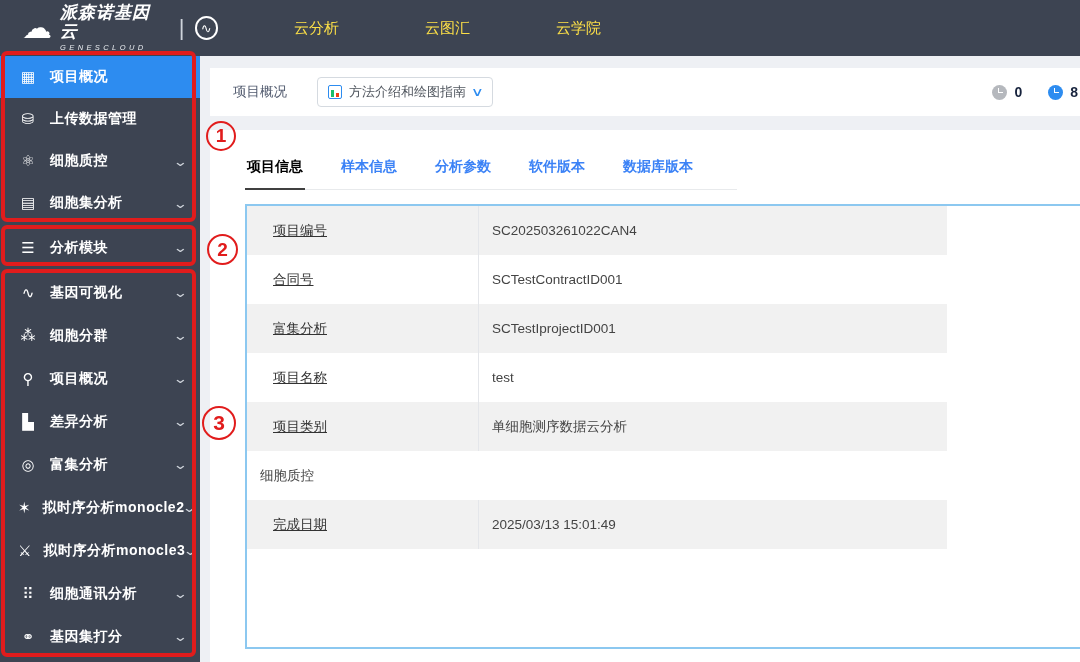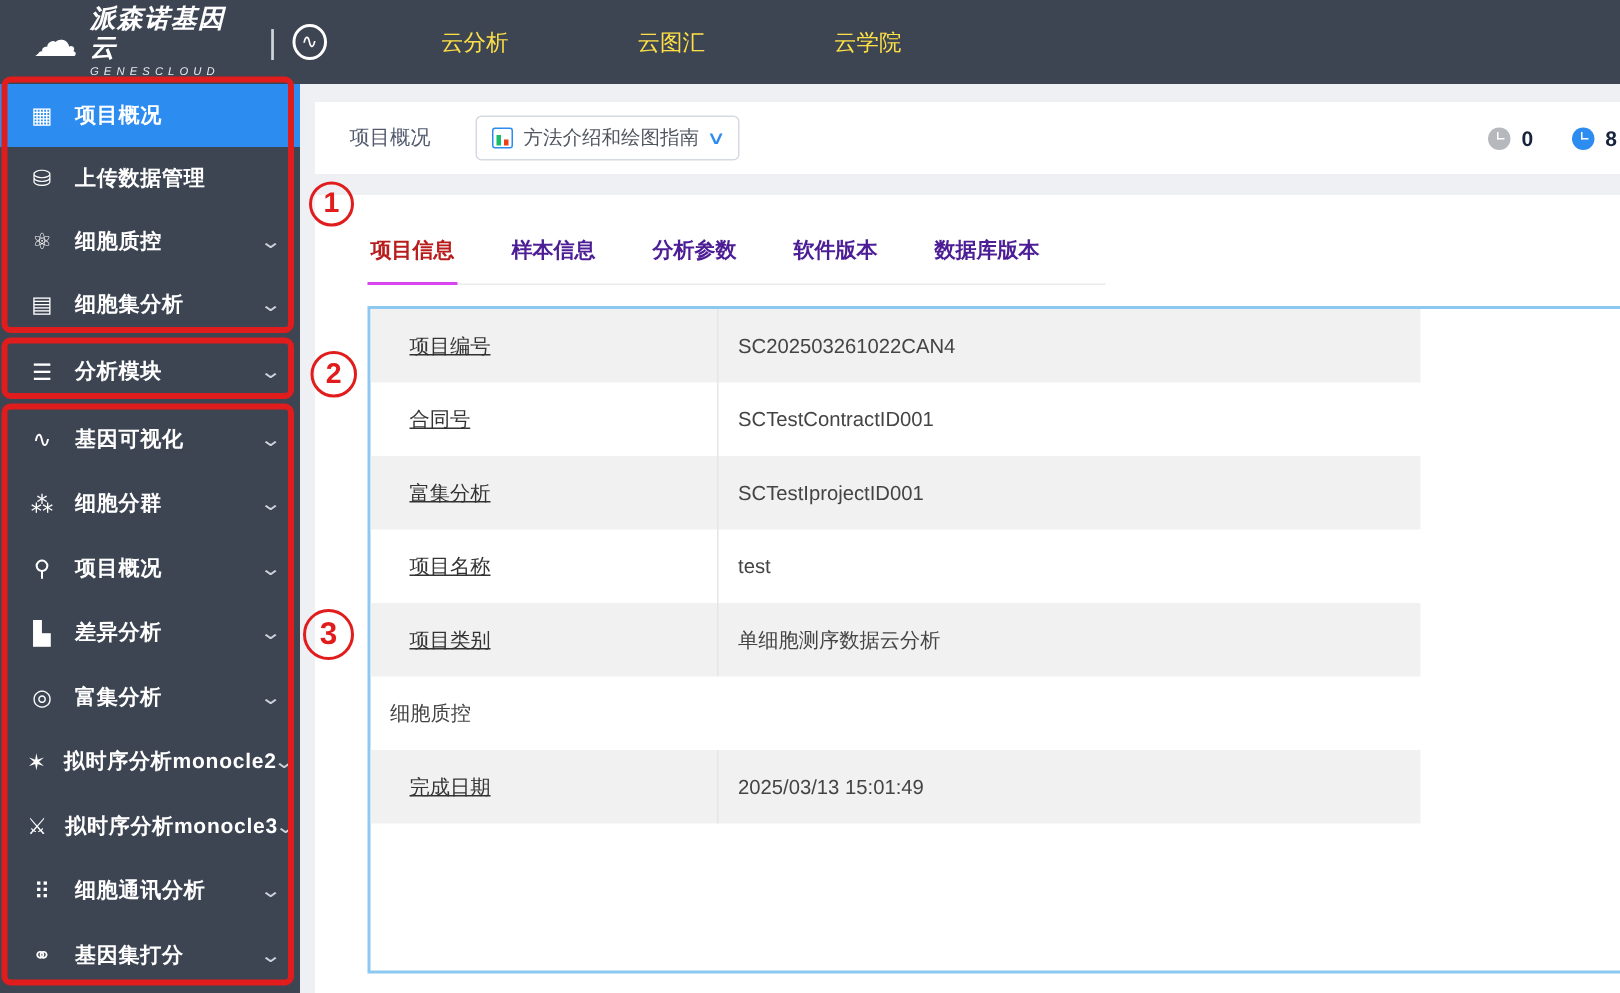--- a/index.html
+++ b/index.html
@@ -64,22 +64,22 @@
   .badge-circle { width:15px; height:15px; border-radius:50%; position:relative; }
   .badge-circle.gray { background:#b5b8bd; }
   .badge-circle.blue { background:#2d8cf0; }
   .clock-hands { position:absolute; left:6px; top:3.5px; width:4.5px; height:5px;
     border-left:1.5px solid #fff; border-bottom:1.5px solid #fff; }
 
   .panel { position:absolute; left:10px; top:74px; right:0; bottom:0; background:#fff;
     padding:28px 0 0 35px; }
   .tabs { display:flex; gap:34px; border-bottom:1px solid #e8eaec; width:fit-content;
     padding-right:42px; }
-  .tab { font-size:14px; font-weight:700; color:#4c1d95; padding:0 2px 12px 2px; cursor:pointer; }
-  .tab.active { color:#b91c1c; border-bottom:2px solid #d946ef; margin-bottom:-1px; }
+  .tab { font-size:14px; font-weight:700; color:#3b82f6; padding:0 2px 12px 2px; cursor:pointer; }
+  .tab.active { color:#000000; border-bottom:2px solid #404040; margin-bottom:-1px; }
 
   .tablebox { margin-top:14px; margin-right:-3px; border:2px solid #8cc8f0; background:#fff;
     height:445px; overflow:hidden; }
   .ptable { width:700px; }
   .prow { display:flex; height:49px; }
   .prow:nth-child(odd) { background:#f1f1f1; }
   .pcell-label { width:232px; display:flex; align-items:center; padding-left:26px;
     font-size:13.5px; color:#333; border-right:1px solid #e4e6ea;text-decoration:underline; }
   .pcell-value { flex:1; display:flex; align-items:center; padding-left:13px;
     font-size:13.5px; color:#444; }

